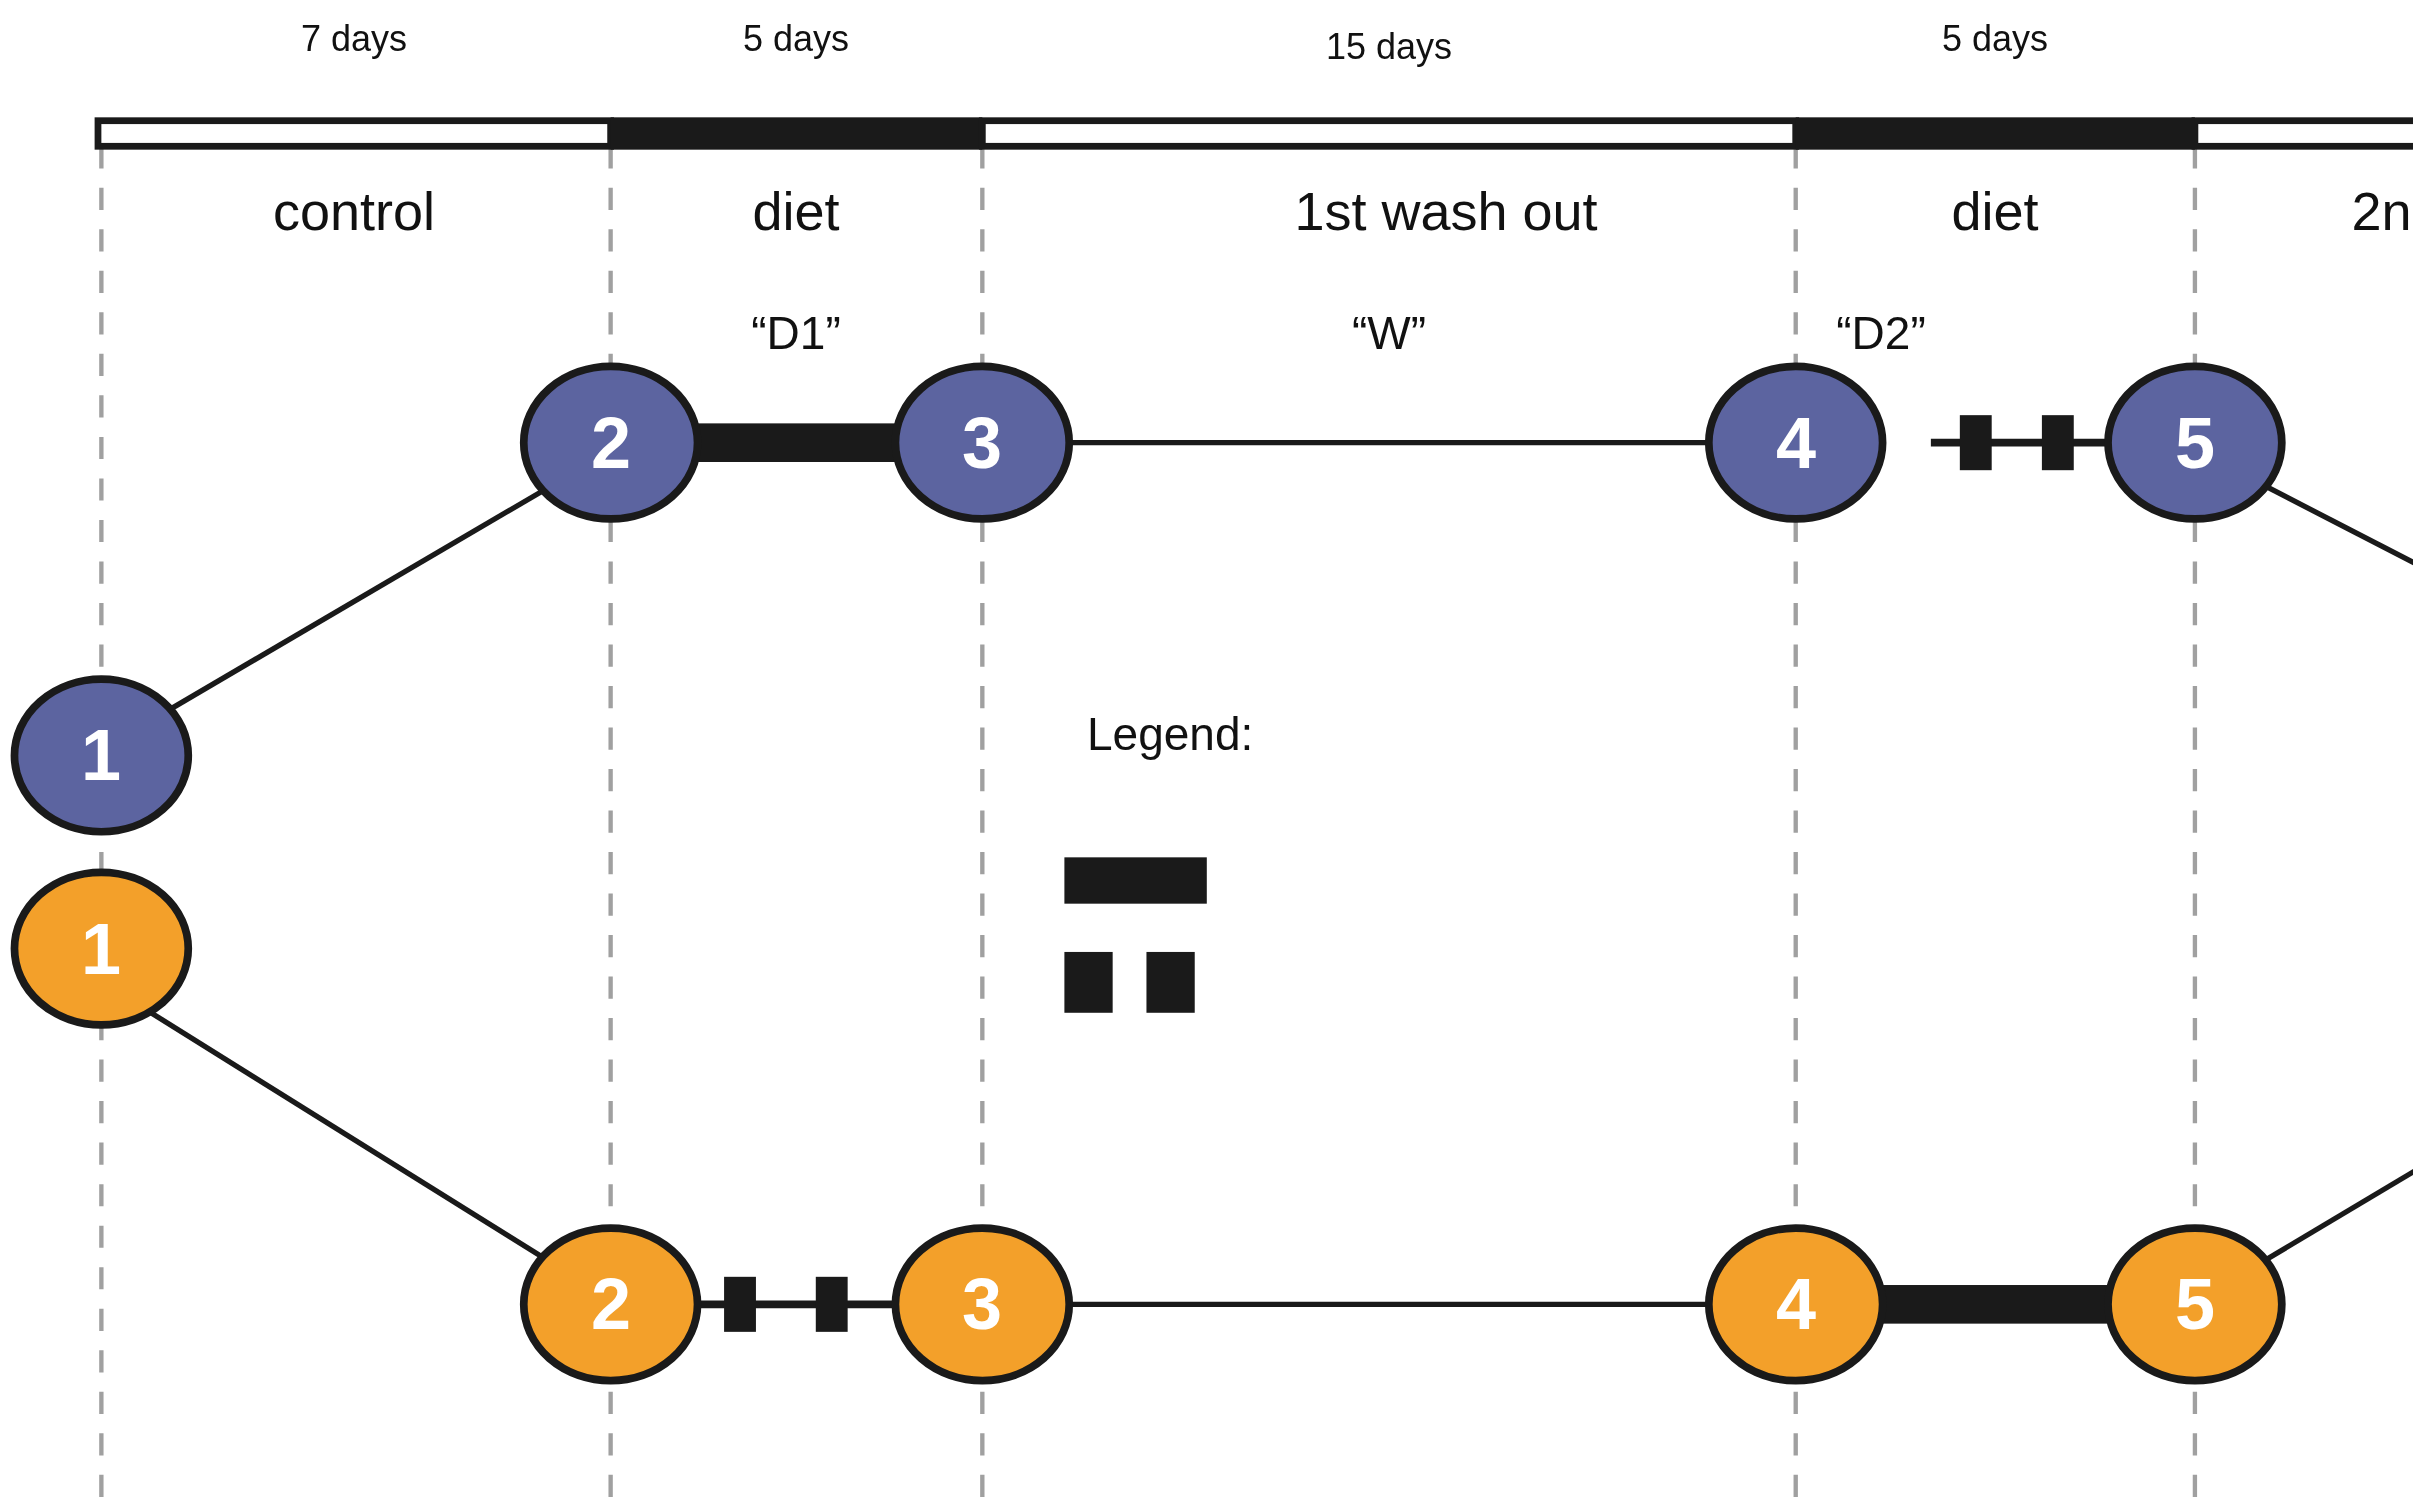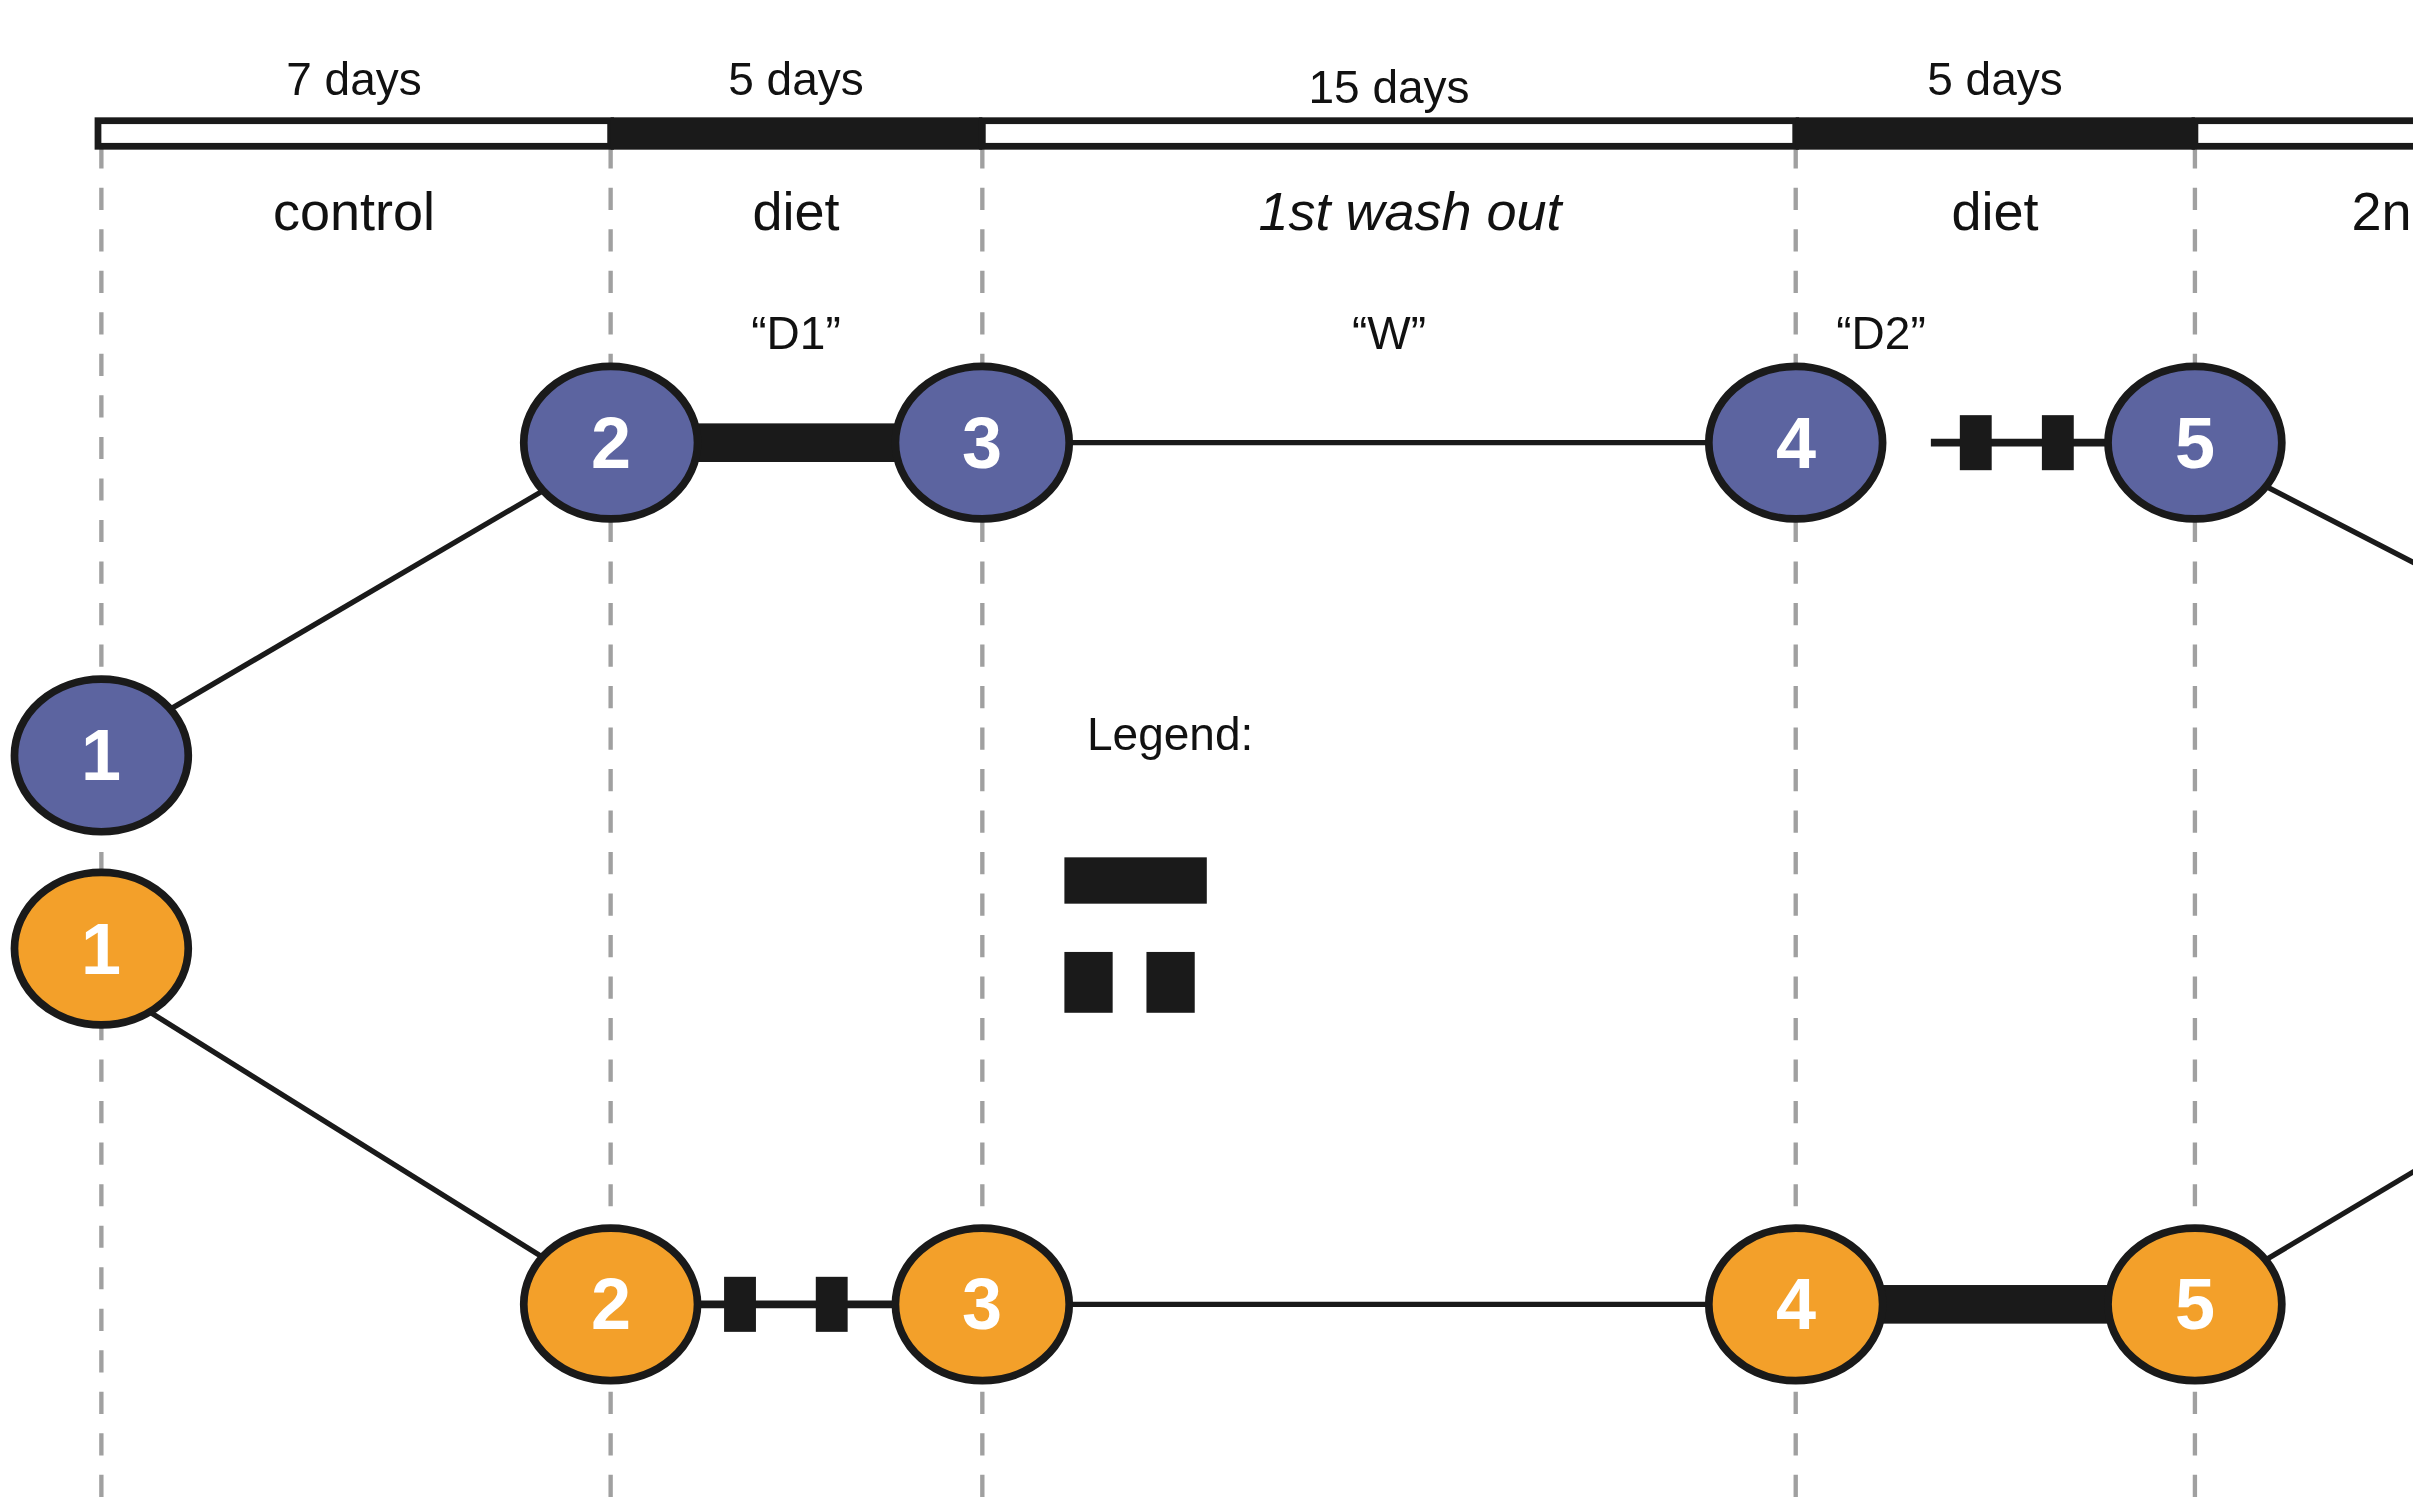--- a/index.html
+++ b/index.html
@@ -29,21 +29,21 @@
     color: #111111;
     white-space: nowrap;
     font-family: "Liberation Sans", sans-serif;
     transform: translate(-50%, -50%);
     line-height: 1;
   }
   .txt.left {
     transform: translate(0, -50%);
     margin-left: 23px;
   }
-  .dur-label  { font-size: 46px; margin-top: 40px; }
+  .dur-label  { font-size: 36px; }
   .phase-label{ font-size: 54px; }
   .code-label { font-size: 46px; }
   .legend-title { font-size: 46px; }
   .legend-text  { font-size: 46px; }
   .node-num {
     position: absolute;
     transform: translate(-50%, -50%);
     color: #ffffff;
     font-size: 72px;
     font-weight: bold;
@@ -135,21 +135,21 @@
     </g>
   </svg>
 
   <div class="txt dur-label" style="left:354px;  top:39px;">7 days</div>
   <div class="txt dur-label" style="left:796px; top:39px;">5 days</div>
   <div class="txt dur-label" style="left:1389px; top:47px;">15 days</div>
   <div class="txt dur-label" style="left:1995px; top:39px;">5 days</div>
 
   <div class="txt phase-label" style="left:354px;  top:211px;">control</div>
   <div class="txt phase-label" style="left:796px; top:211px;">diet</div>
-  <div class="txt phase-label" style="left:1410px; top:211px;font-style:italic;">1st wash out</div>
+  <div class="txt phase-label" style="left:1446px; top:211px;">1st wash out</div>
   <div class="txt phase-label" style="left:1995px; top:211px;">diet</div>
   <div class="txt phase-label" style="left:2512px; top:211px;">2nd wash out</div>
 
   <div class="txt code-label" style="left:796px; top:333px;">“D1”</div>
   <div class="txt code-label" style="left:1389px; top:333px;">“W”</div>
   <div class="txt code-label" style="left:1881px; top:333px;">“D2”</div>
 
   <div class="txt legend-title left" style="left:1064px; top:734px;">Legend:</div>
 
   <div class="node-num" style="left:101px;  top:755px;">1</div>

